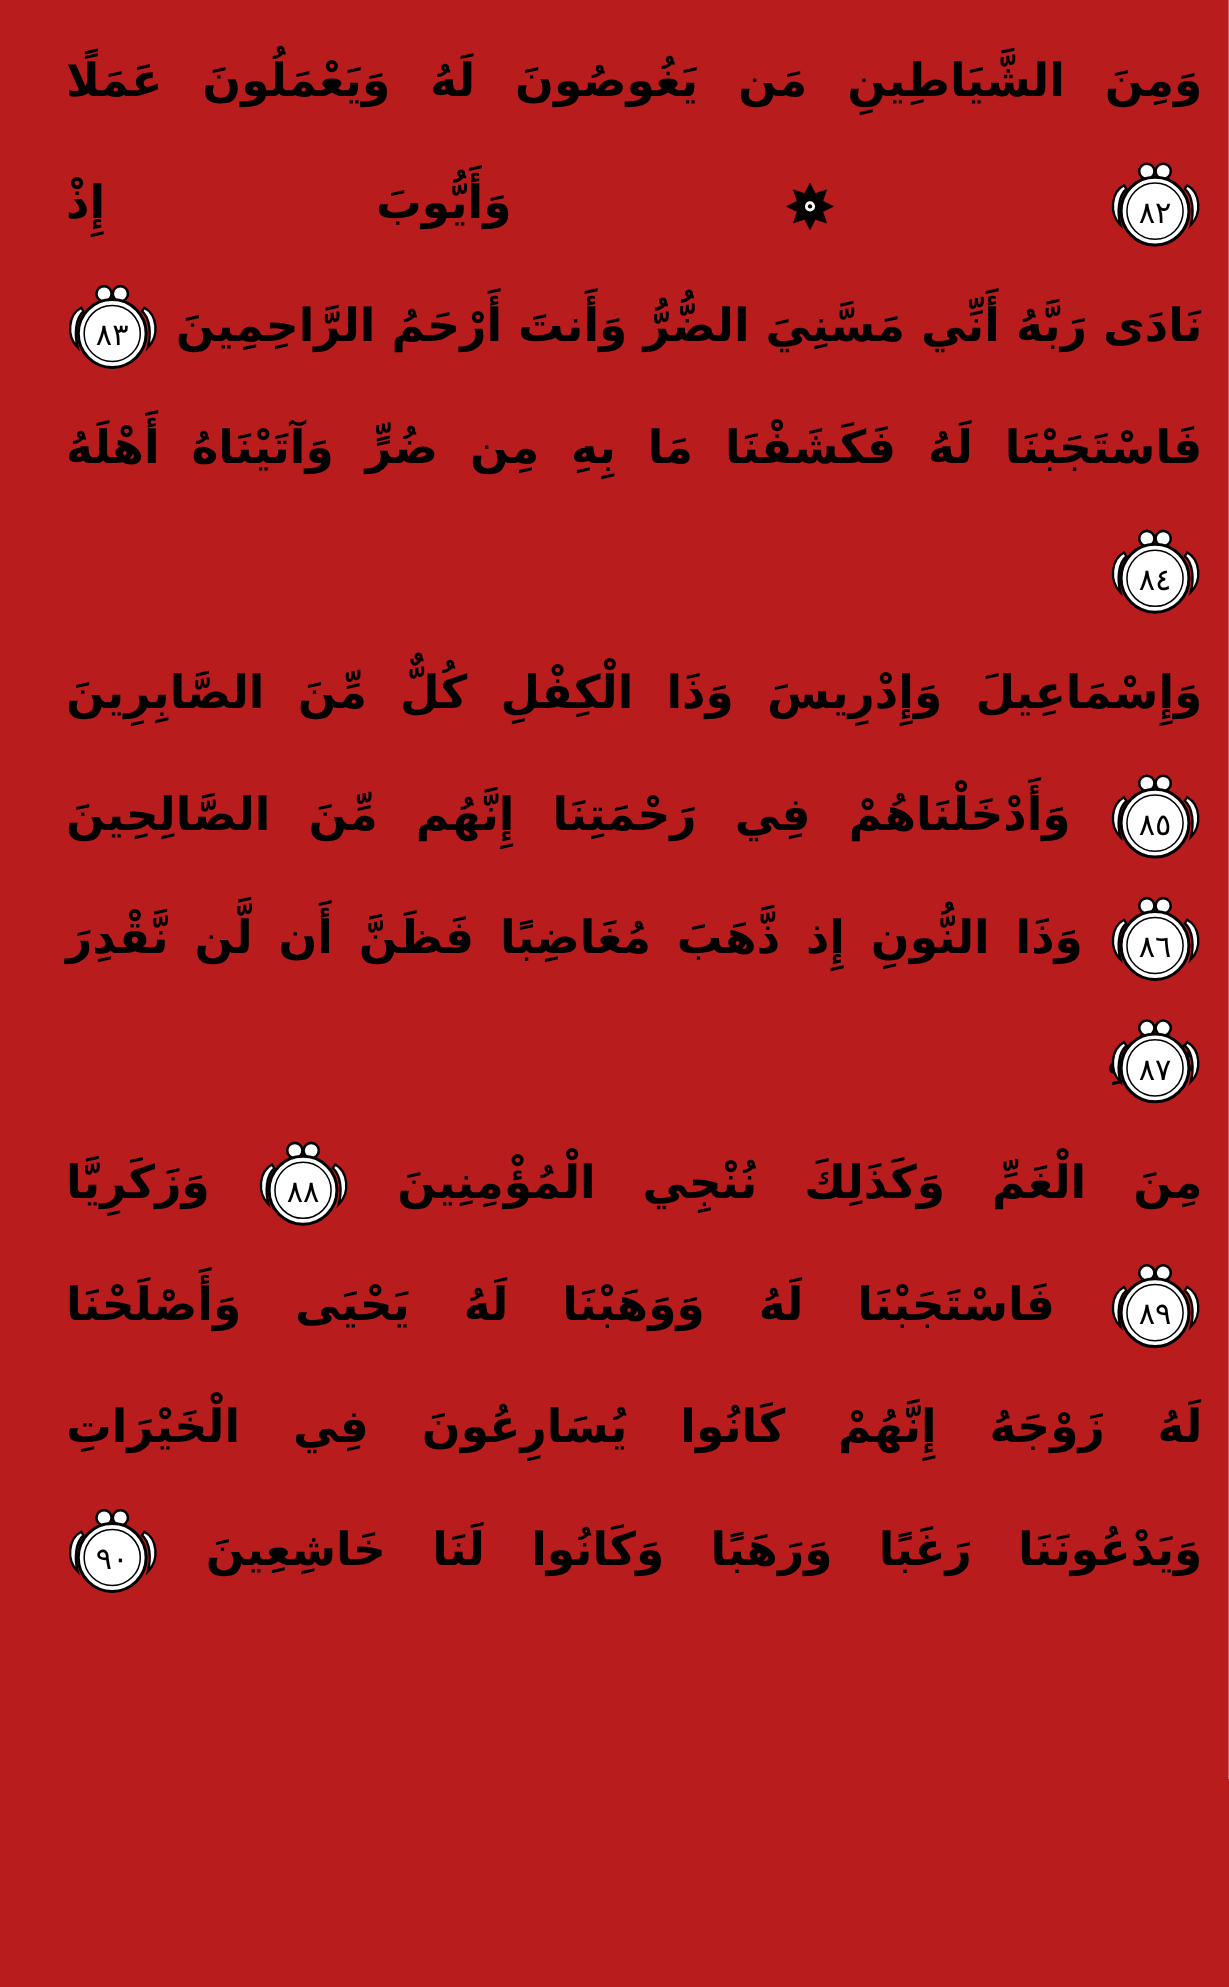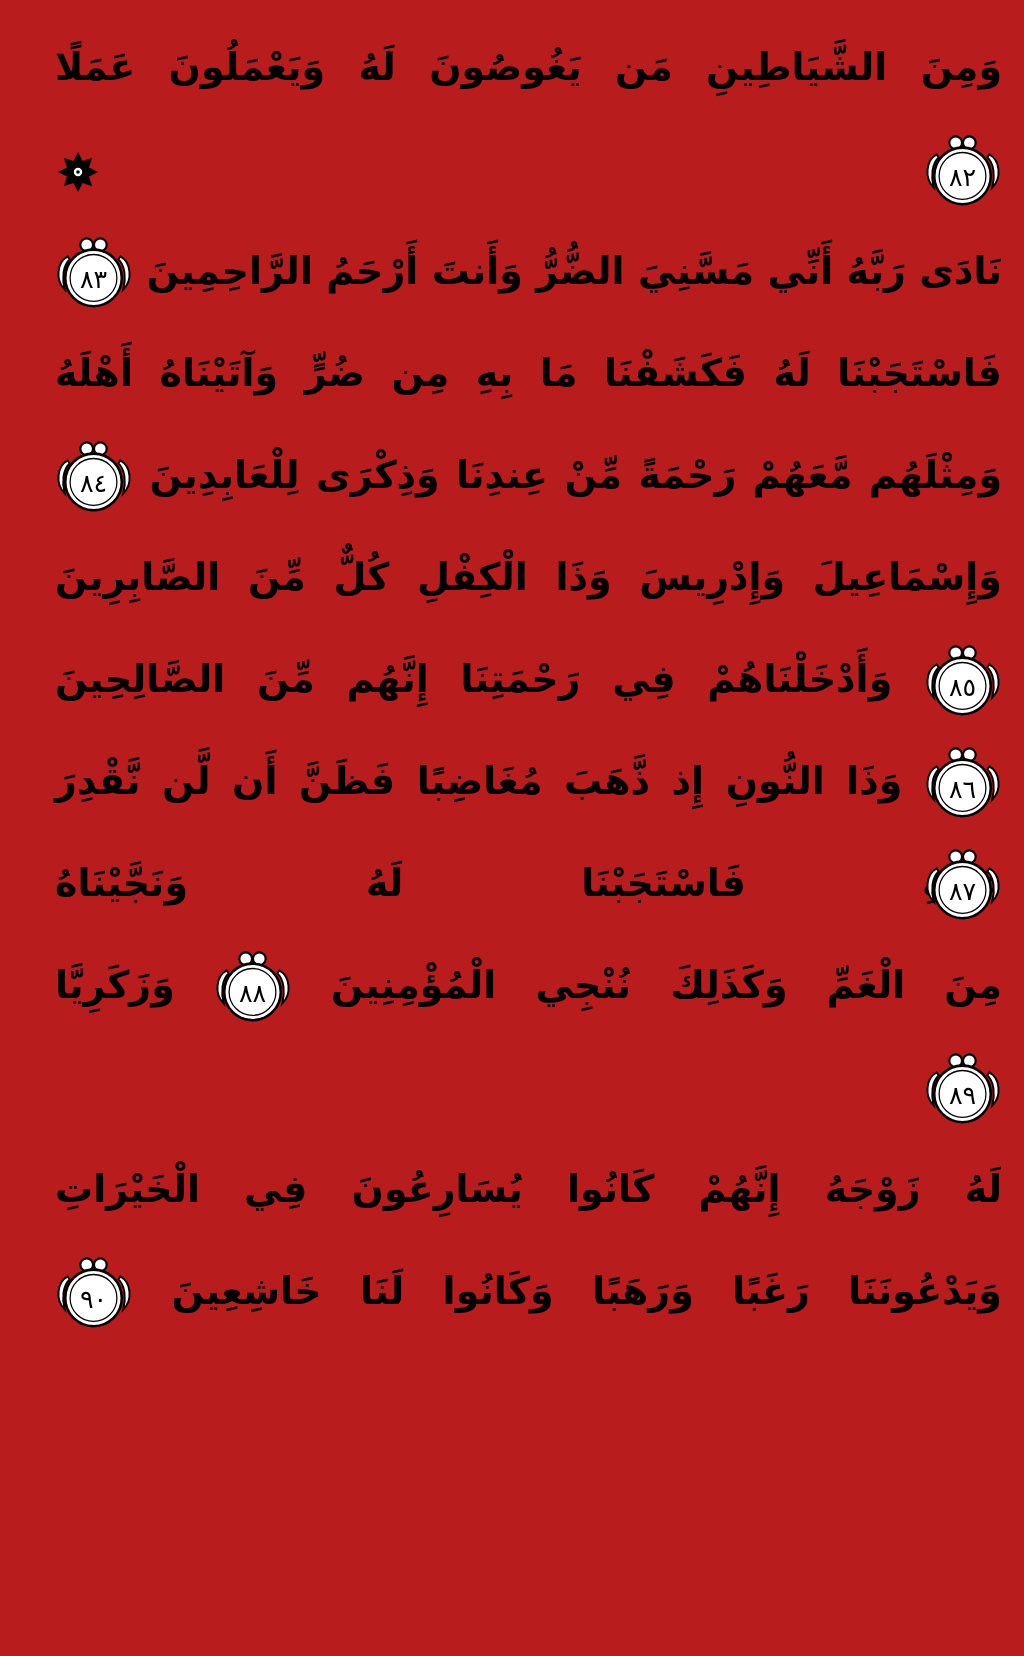--- a/index.html
+++ b/index.html
@@ -74,34 +74,34 @@
               <path d="M23,23 L18.5,12.5 L23,3.5 L27.5,12.5 Z" transform="rotate(90 23 23)"></path>
               <path d="M23,23 L18.5,12.5 L23,3.5 L27.5,12.5 Z" transform="rotate(135 23 23)"></path>
               <path d="M23,23 L18.5,12.5 L23,3.5 L27.5,12.5 Z" transform="rotate(180 23 23)"></path>
               <path d="M23,23 L18.5,12.5 L23,3.5 L27.5,12.5 Z" transform="rotate(225 23 23)"></path>
               <path d="M23,23 L18.5,12.5 L23,3.5 L27.5,12.5 Z" transform="rotate(270 23 23)"></path>
               <path d="M23,23 L18.5,12.5 L23,3.5 L27.5,12.5 Z" transform="rotate(315 23 23)"></path>
             </g>
             <circle cx="23" cy="23" r="6.5" fill="#000000"></circle>
             <circle cx="23" cy="23" r="4.2" fill="#ffffff"></circle>
             <circle cx="23" cy="23" r="1.8" fill="#000000"></circle>
-          </svg></span>  </div>
+          </svg></span> <span class="ayah-text">وَأَيُّوبَ إِذْ</span> </div>
       <div class="line"><span class="ayah-text">نَادَى رَبَّهُ أَنِّي مَسَّنِيَ الضُّرُّ وَأَنتَ أَرْحَمُ الرَّاحِمِينَ</span> <span class="verse-marker"><svg viewBox="0 0 80 84" width="78" height="82" aria-hidden="true">
             <g fill="#ffffff" stroke="#000000">
               <path stroke-width="2" d="M13,24 C2,30 0,48 10,58 C7,47 8,33 15,27 Z"></path>
               <path stroke-width="2" d="M67,24 C78,30 80,48 70,58 C73,47 72,33 65,27 Z"></path>
               <circle cx="32.5" cy="12" r="6.5" stroke-width="2.2"></circle>
               <circle cx="46.5" cy="12" r="6.5" stroke-width="2.2"></circle>
               <circle cx="39.5" cy="46" r="29" stroke-width="2.6"></circle>
               <circle cx="39.5" cy="46" r="24" stroke-width="1.3"></circle>
             </g>
             <text class="verse-num" x="39.5" y="56" text-anchor="middle" font-size="26" fill="#000000">٨٣</text>
           </svg></span> </div>
       <div class="line"><span class="ayah-text">فَاسْتَجَبْنَا لَهُ فَكَشَفْنَا مَا بِهِ مِن ضُرٍّ وَآتَيْنَاهُ أَهْلَهُ</span> </div>
-      <div class="line"><span class="ayah-text">وَمِثْلَهُم مَّعَهُمْ رَحْمَةً مِّنْ عِندِنَا وَذِكْرَى لِلْعَابِدِينَ</span> <span class="verse-marker"><svg viewBox="0 0 80 84" width="78" height="82" aria-hidden="true">
+      <div class="line"> <span class="verse-marker"><svg viewBox="0 0 80 84" width="78" height="82" aria-hidden="true">
             <g fill="#ffffff" stroke="#000000">
               <path stroke-width="2" d="M13,24 C2,30 0,48 10,58 C7,47 8,33 15,27 Z"></path>
               <path stroke-width="2" d="M67,24 C78,30 80,48 70,58 C73,47 72,33 65,27 Z"></path>
               <circle cx="32.5" cy="12" r="6.5" stroke-width="2.2"></circle>
               <circle cx="46.5" cy="12" r="6.5" stroke-width="2.2"></circle>
               <circle cx="39.5" cy="46" r="29" stroke-width="2.6"></circle>
               <circle cx="39.5" cy="46" r="24" stroke-width="1.3"></circle>
             </g>
             <text class="verse-num" x="39.5" y="56" text-anchor="middle" font-size="26" fill="#000000">٨٤</text>
           </svg></span> </div>
@@ -131,21 +131,21 @@
       <div class="line"> <span class="verse-marker"><svg viewBox="0 0 80 84" width="78" height="82" aria-hidden="true">
             <g fill="#ffffff" stroke="#000000">
               <path stroke-width="2" d="M13,24 C2,30 0,48 10,58 C7,47 8,33 15,27 Z"></path>
               <path stroke-width="2" d="M67,24 C78,30 80,48 70,58 C73,47 72,33 65,27 Z"></path>
               <circle cx="32.5" cy="12" r="6.5" stroke-width="2.2"></circle>
               <circle cx="46.5" cy="12" r="6.5" stroke-width="2.2"></circle>
               <circle cx="39.5" cy="46" r="29" stroke-width="2.6"></circle>
               <circle cx="39.5" cy="46" r="24" stroke-width="1.3"></circle>
             </g>
             <text class="verse-num" x="39.5" y="56" text-anchor="middle" font-size="26" fill="#000000">٨٧</text>
-          </svg></span> <span class="ayah-text">فَاسْتَجَبْنَا لَهُ وَنَجَّيْنَاهُ</span> </div>
+          </svg></span>  </div>
       <div class="line"><span class="ayah-text">مِنَ الْغَمِّ وَكَذَلِكَ نُنْجِي الْمُؤْمِنِينَ</span> <span class="verse-marker"><svg viewBox="0 0 80 84" width="78" height="82" aria-hidden="true">
             <g fill="#ffffff" stroke="#000000">
               <path stroke-width="2" d="M13,24 C2,30 0,48 10,58 C7,47 8,33 15,27 Z"></path>
               <path stroke-width="2" d="M67,24 C78,30 80,48 70,58 C73,47 72,33 65,27 Z"></path>
               <circle cx="32.5" cy="12" r="6.5" stroke-width="2.2"></circle>
               <circle cx="46.5" cy="12" r="6.5" stroke-width="2.2"></circle>
               <circle cx="39.5" cy="46" r="29" stroke-width="2.6"></circle>
               <circle cx="39.5" cy="46" r="24" stroke-width="1.3"></circle>
             </g>
             <text class="verse-num" x="39.5" y="56" text-anchor="middle" font-size="26" fill="#000000">٨٨</text>
@@ -153,21 +153,21 @@
       <div class="line"><span class="verse-marker"><svg viewBox="0 0 80 84" width="78" height="82" aria-hidden="true">
             <g fill="#ffffff" stroke="#000000">
               <path stroke-width="2" d="M13,24 C2,30 0,48 10,58 C7,47 8,33 15,27 Z"></path>
               <path stroke-width="2" d="M67,24 C78,30 80,48 70,58 C73,47 72,33 65,27 Z"></path>
               <circle cx="32.5" cy="12" r="6.5" stroke-width="2.2"></circle>
               <circle cx="46.5" cy="12" r="6.5" stroke-width="2.2"></circle>
               <circle cx="39.5" cy="46" r="29" stroke-width="2.6"></circle>
               <circle cx="39.5" cy="46" r="24" stroke-width="1.3"></circle>
             </g>
             <text class="verse-num" x="39.5" y="56" text-anchor="middle" font-size="26" fill="#000000">٨٩</text>
-          </svg></span>  </div>
+          </svg></span> <span class="ayah-text">فَاسْتَجَبْنَا لَهُ وَوَهَبْنَا لَهُ يَحْيَى وَأَصْلَحْنَا</span> </div>
       <div class="line"><span class="ayah-text">لَهُ زَوْجَهُ إِنَّهُمْ كَانُوا يُسَارِعُونَ فِي الْخَيْرَاتِ</span> </div>
       <div class="line"><span class="ayah-text">وَيَدْعُونَنَا رَغَبًا وَرَهَبًا وَكَانُوا لَنَا خَاشِعِينَ</span> <span class="verse-marker"><svg viewBox="0 0 80 84" width="78" height="82" aria-hidden="true">
             <g fill="#ffffff" stroke="#000000">
               <path stroke-width="2" d="M13,24 C2,30 0,48 10,58 C7,47 8,33 15,27 Z"></path>
               <path stroke-width="2" d="M67,24 C78,30 80,48 70,58 C73,47 72,33 65,27 Z"></path>
               <circle cx="32.5" cy="12" r="6.5" stroke-width="2.2"></circle>
               <circle cx="46.5" cy="12" r="6.5" stroke-width="2.2"></circle>
               <circle cx="39.5" cy="46" r="29" stroke-width="2.6"></circle>
               <circle cx="39.5" cy="46" r="24" stroke-width="1.3"></circle>
             </g>

